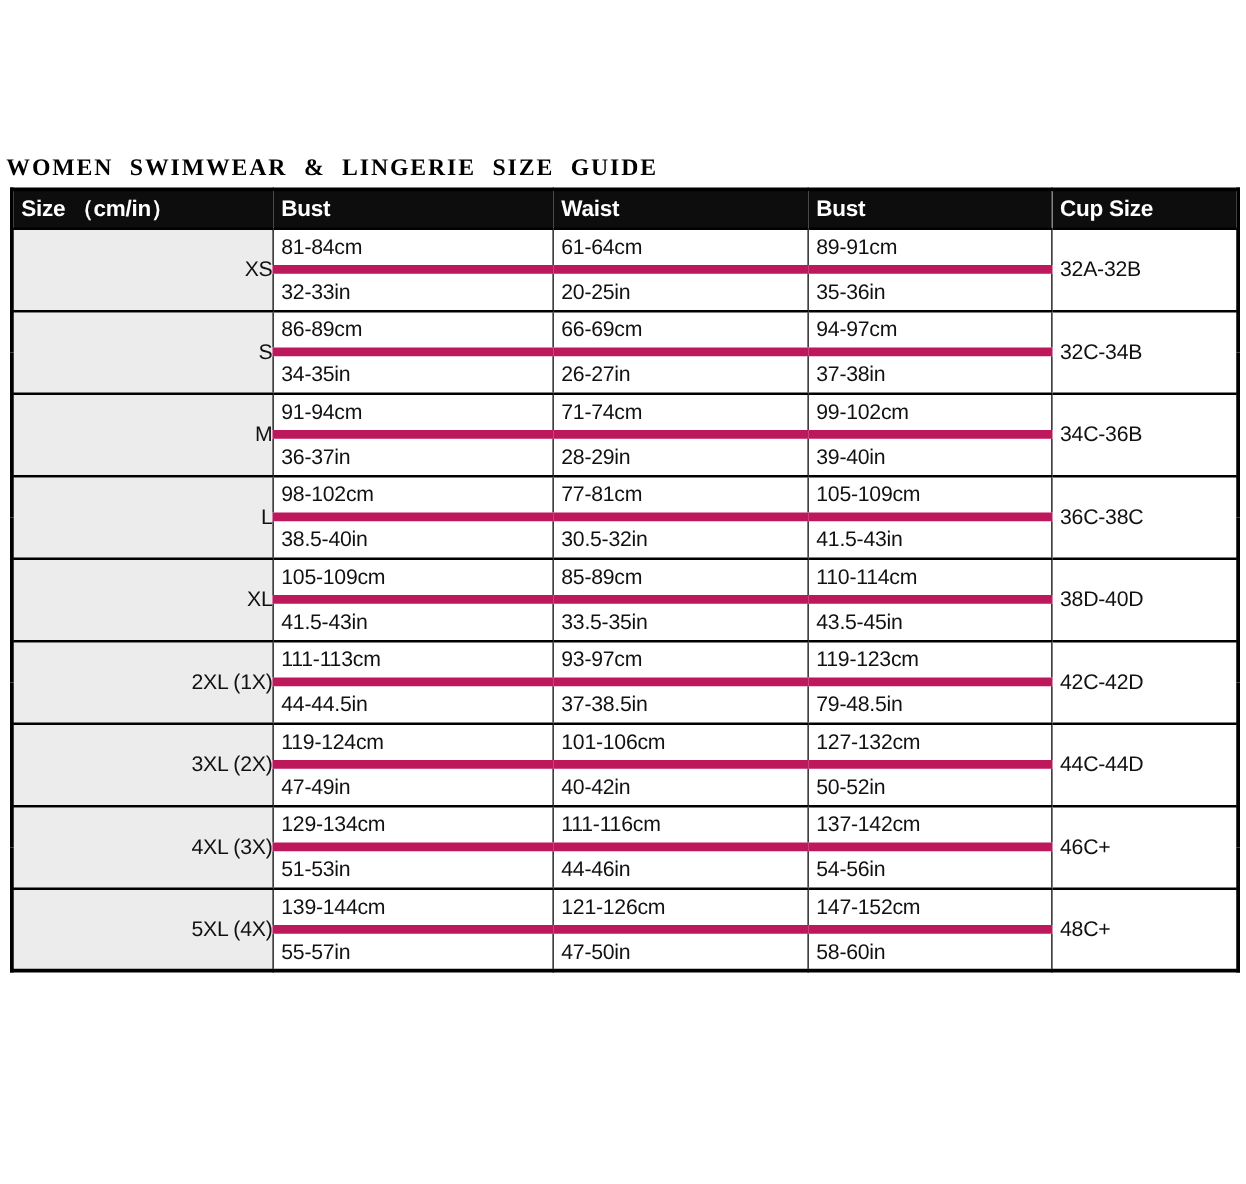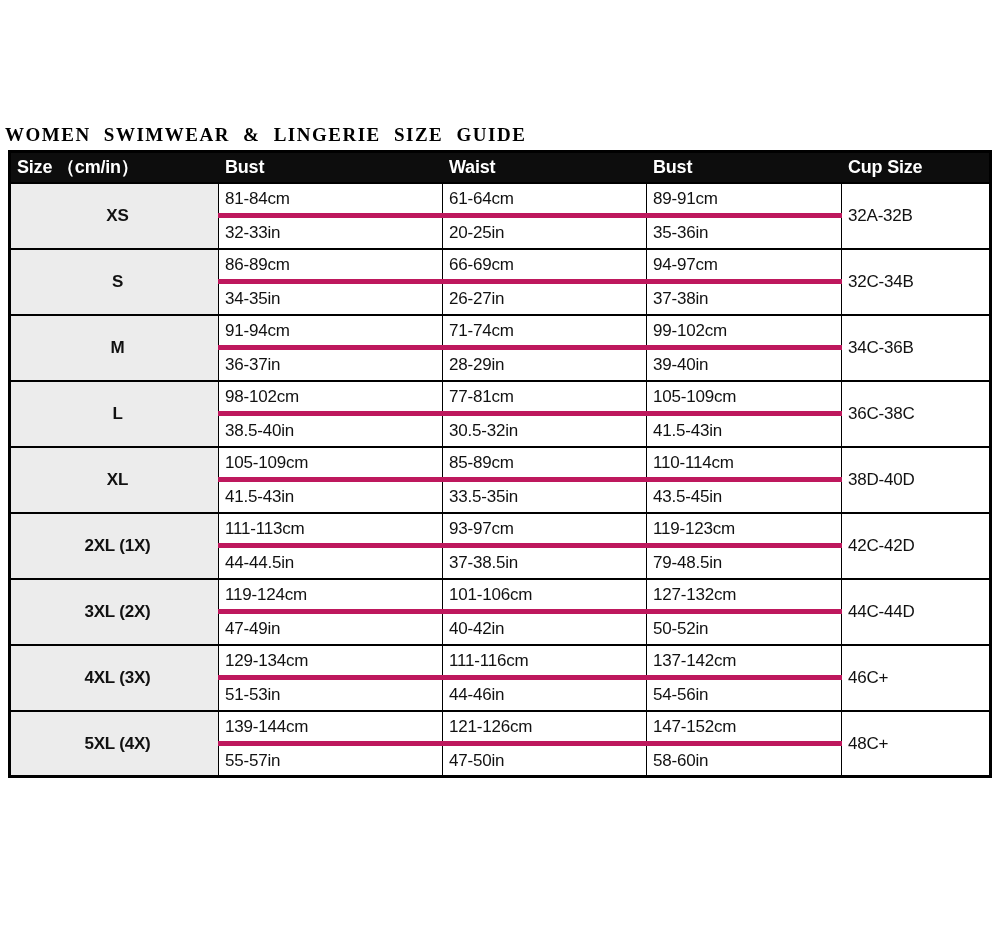--- a/index.html
+++ b/index.html
@@ -61,32 +61,32 @@
     border-color: #0d0d0d;
     border-bottom-color: #000000;
   }
   th.col-size {
     text-align: center;
     padding-left: 0;
   }
   
   td.size-cell {
     background: #ececec;
-    font-weight: bold;
-    text-align: center;
+    font-weight: normal;
+    text-align: right;
     padding-left: 0;
   }
   
   td.cup-cell {
     text-align: left;
     padding-left: 0;
   }
   
   tr.row-cm td { border-top: 2px solid #000000; }
-  tr.row-cm td.meas { border-bottom: 5px solid #be185d; }
+  tr.row-cm td.meas { border-bottom: 7px solid #be185d; }
   tr.row-in td.meas { border-top: 1px solid #000000; margin-left: 28px; }
 </style>
 </head>
 <body>
 
 <div class="canvas">
 
   <div class="page-title">WOMEN SWIMWEAR &amp; LINGERIE SIZE GUIDE</div>
 
   <table class="size-guide">

